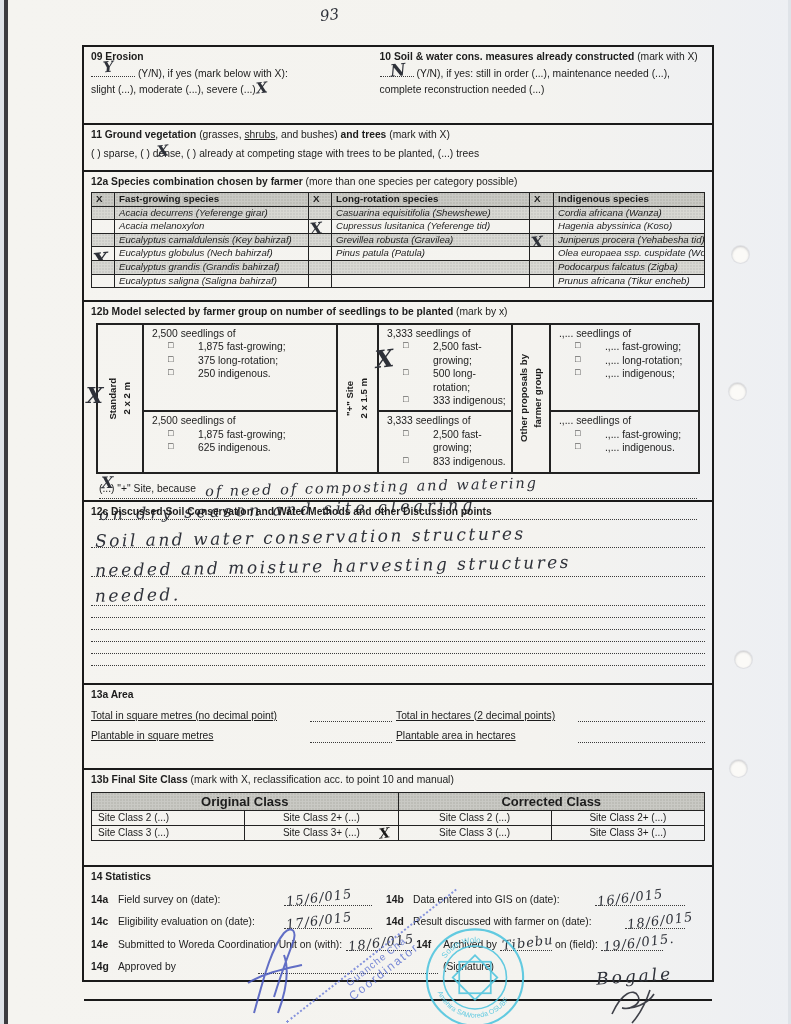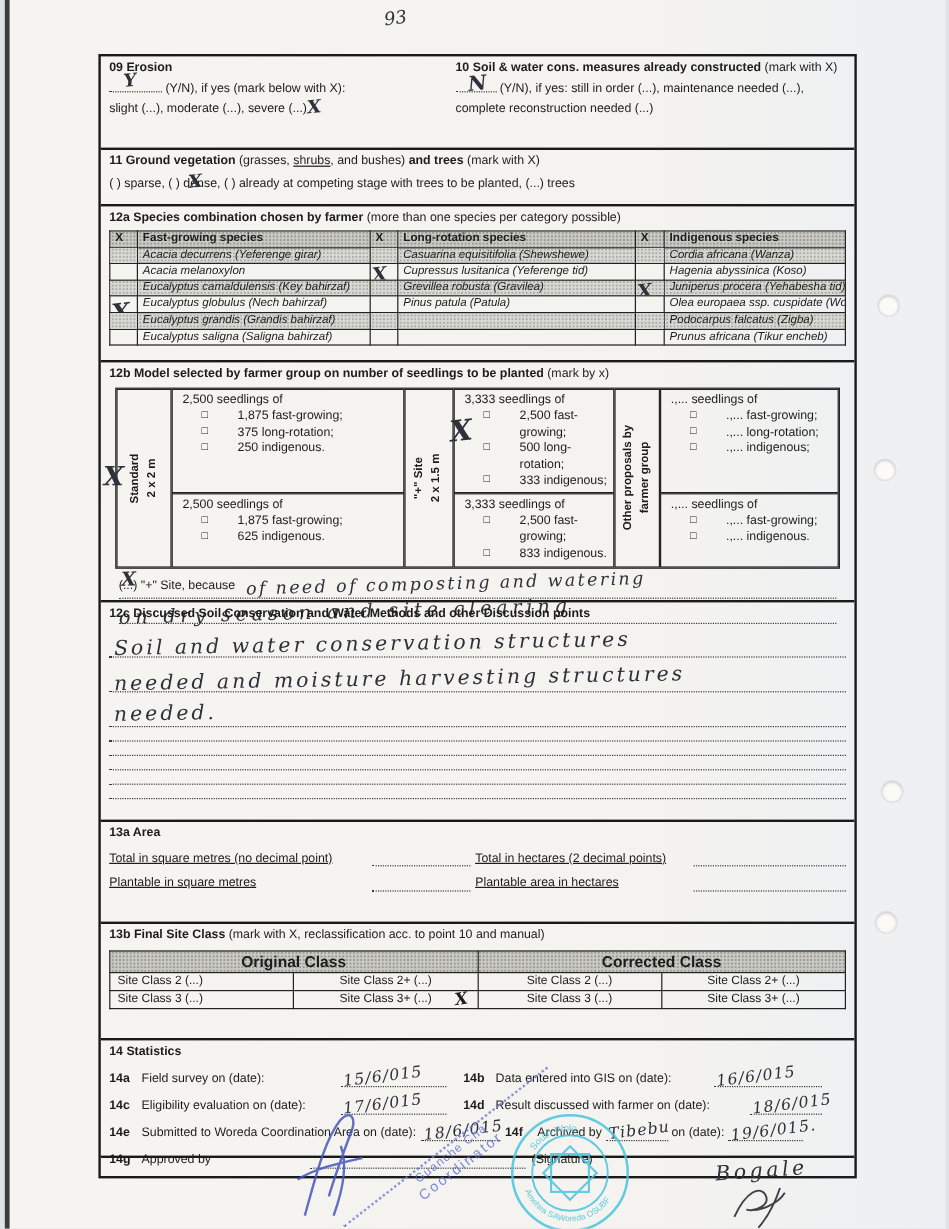--- a/index.html
+++ b/index.html
@@ -78,21 +78,21 @@
   
   .s13b { height:97px; }
   .sc-table { width:100%; border-collapse:collapse; margin-top:5px; table-layout:fixed; }
   .sc-table td, .sc-table th { border:1px solid #222; height:15px; font-size:10px; padding:0 6px; }
   .sc-table th { font-size:13px; }
   .sc-table td { position:relative; }
   .sc-mark { position:absolute; right:8px; top:-2px; font-size:14px; font-weight:bold;
              font-family:"DejaVu Serif", serif; font-style:italic; transform:rotate(-8deg); }
 
   
-  .s14 { height:100px; border-bottom:2px solid #1a1a1a; }
+  .s14 { height:136px; border-bottom:2px solid #1a1a1a; }
   .st-row { display:flex; align-items:flex-end; margin-top:9px; position:relative; }
   .code { font-weight:bold; width:27px; flex:none; }
   .datefield { position:relative; border-bottom:1.6px dotted #3a3a3a; height:12px; flex:none; }
   .datefield .hand, .namefield .hand { position:absolute; left:2px; bottom:-1px; font-size:13px;
              white-space:nowrap; transform:rotate(-7deg); letter-spacing:1px; }
   .namefield { position:relative; border-bottom:1.6px dotted #3a3a3a; height:12px; flex:none; }
 
   .hand-bogale { position:absolute; left:592px; top:966px; font-size:17px; letter-spacing:3px;
                  transform:rotate(-4deg); }
 
@@ -386,30 +386,30 @@
             <span class="hand">17/6/015</span>
           </span>
         <span class="code" style="margin-left:14px;">14d</span>
         <span style="width:212px;">Result discussed with farmer on (date):</span>
         <span class="datefield" style="width:60px;">
             <span class="hand">18/6/015</span>
           </span>
       </div>
       <div class="st-row">
         <span class="code">14e</span>
-        <span>Submitted to Woreda Coordination Area on (date):</span>
+        <span>Submitted to Woreda Coordination Unit on (with):</span>
         <span class="datefield" style="width:66px; margin:0 4px;">
             <span class="hand">18/6/015</span>
           </span>
         <span class="code">14f</span>
         <span>Archived by</span>
         <span class="namefield" style="width:52px; margin:0 3px;">
             <span class="hand">Tibebu</span>
           </span>
-        <span>on (date):</span>
+        <span>on (field):</span>
         <span class="datefield" style="width:62px; margin-left:3px;">
             <span class="hand">19/6/015.</span>
           </span>
       </div>
       <div class="st-row">
         <span class="code">14g</span>
         <span style="width:140px;">Approved by</span>
         <span class="dots" style="width:180px;"></span>
         <span style="margin-left:5px;">(Signature)</span>
       </div>

